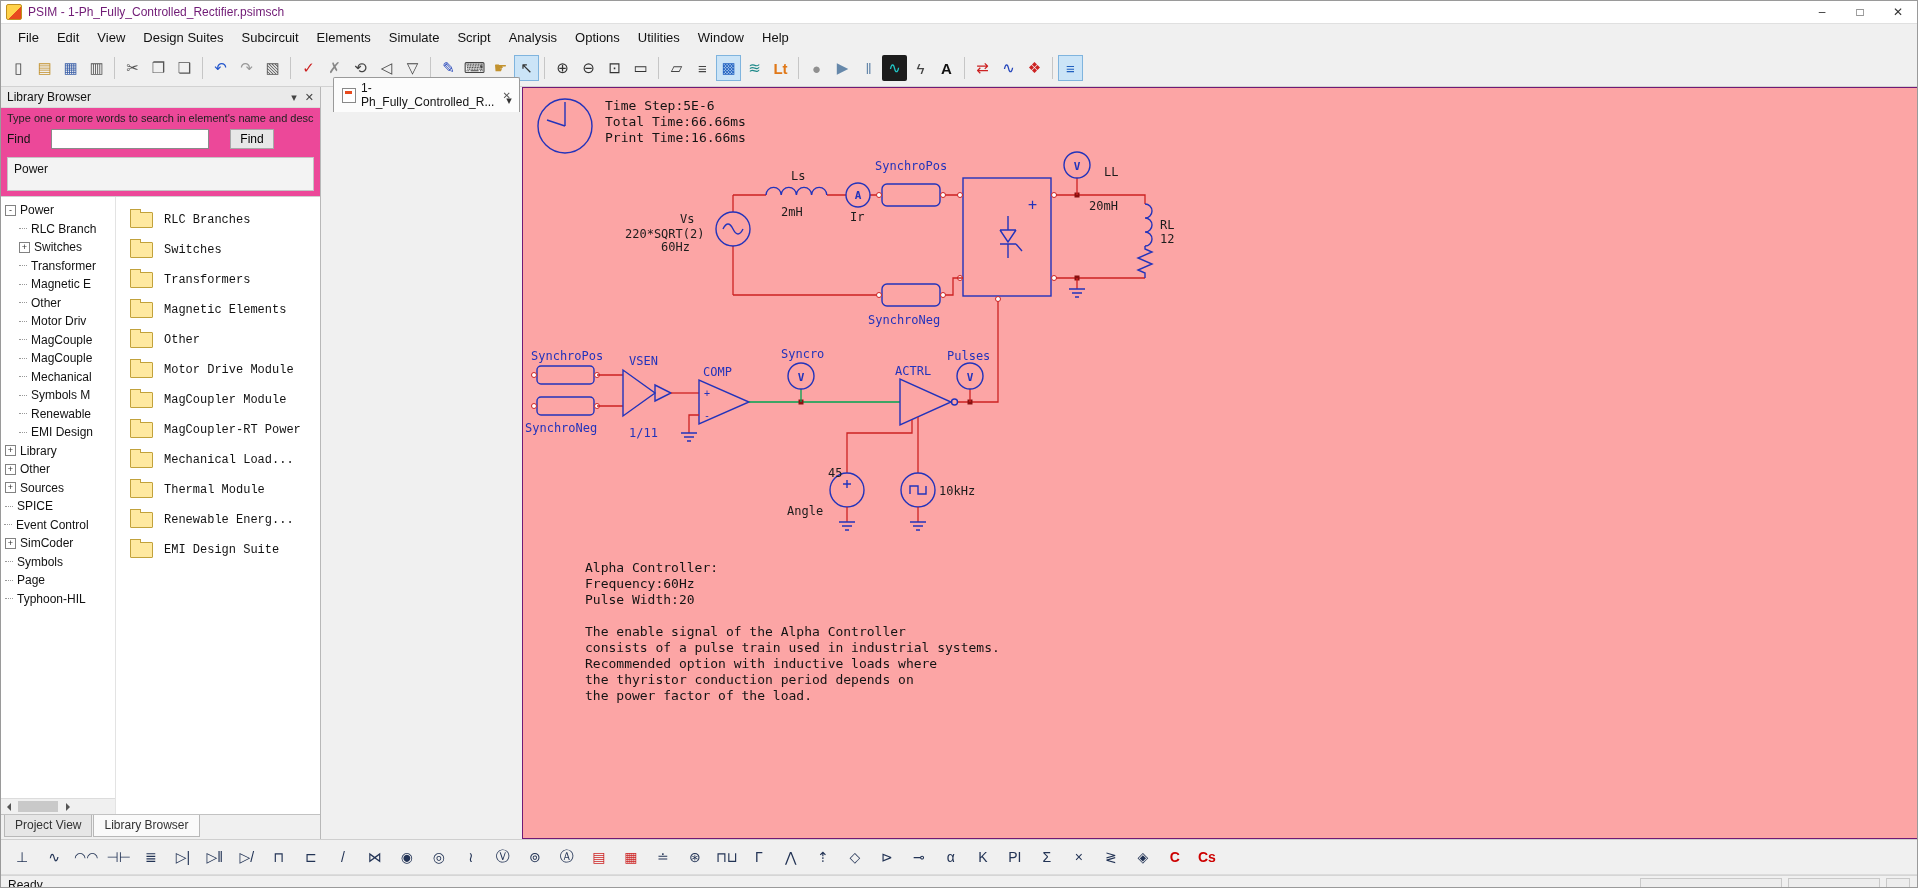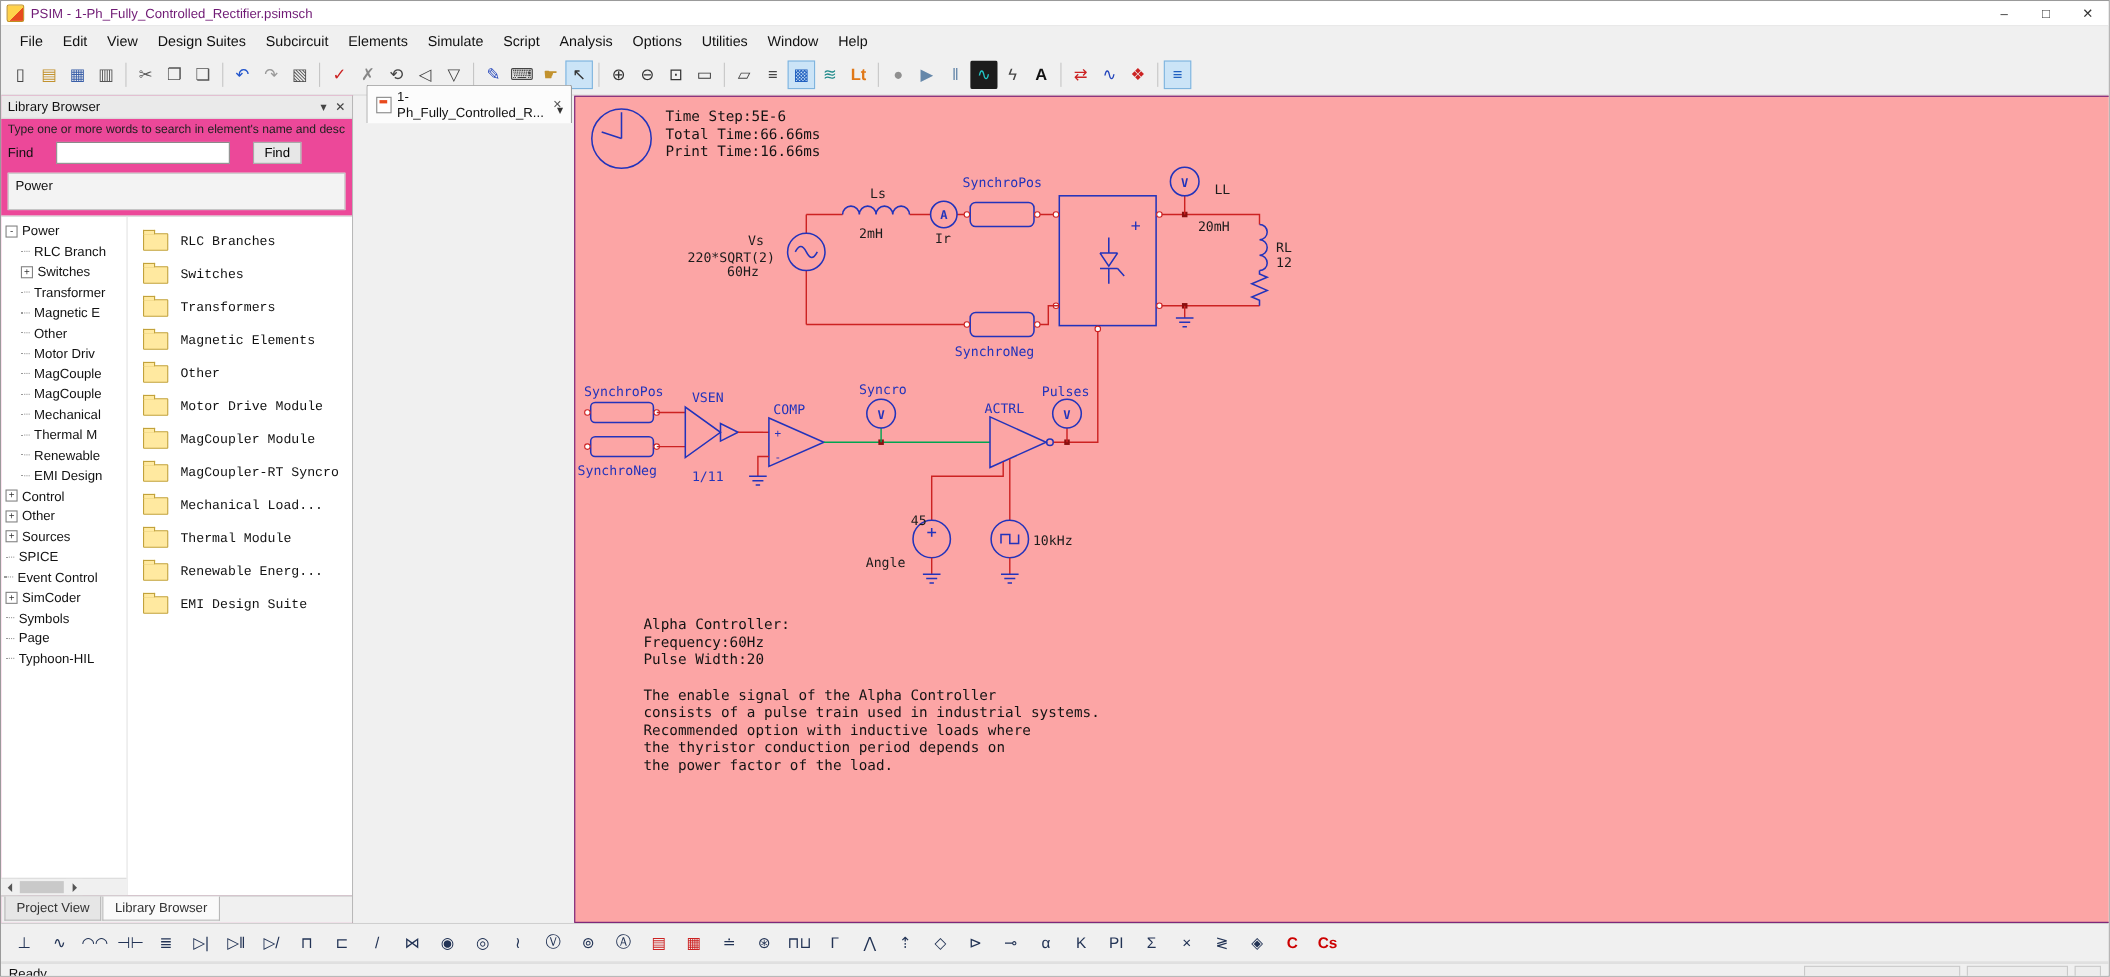--- a/index.html
+++ b/index.html
@@ -238,33 +238,33 @@
               <div class="tree-row" style="padding-left: 18px;">
                 <span class="tree-dash"></span>
                 <span class="tree-label">MagCouple</span>
               </div>
               <div class="tree-row" style="padding-left: 18px;">
                 <span class="tree-dash"></span>
                 <span class="tree-label">Mechanical</span>
               </div>
               <div class="tree-row" style="padding-left: 18px;">
                 <span class="tree-dash"></span>
-                <span class="tree-label">Thermal M</span>
+                <span class="tree-label">Symbols M</span>
               </div>
               <div class="tree-row" style="padding-left: 18px;">
                 <span class="tree-dash"></span>
                 <span class="tree-label">Renewable</span>
               </div>
               <div class="tree-row" style="padding-left: 18px;">
                 <span class="tree-dash"></span>
                 <span class="tree-label">EMI Design</span>
               </div>
               <div class="tree-row" style="padding-left: 4px;">
                 <span class="tree-box">+</span>
-                <span class="tree-label">Control</span>
+                <span class="tree-label">Library</span>
               </div>
               <div class="tree-row" style="padding-left: 4px;">
                 <span class="tree-box">+</span>
                 <span class="tree-label">Other</span>
               </div>
               <div class="tree-row" style="padding-left: 4px;">
                 <span class="tree-box">+</span>
                 <span class="tree-label">Sources</span>
               </div>
               <div class="tree-row" style="padding-left: 4px;">
@@ -322,21 +322,21 @@
             <div class="folder-row">
               <span class="folder-icon"></span>
               <span class="folder-label">Motor Drive Module</span>
             </div>
             <div class="folder-row">
               <span class="folder-icon"></span>
               <span class="folder-label">MagCoupler Module</span>
             </div>
             <div class="folder-row">
               <span class="folder-icon"></span>
-              <span class="folder-label">MagCoupler-RT Syncro</span>
+              <span class="folder-label">MagCoupler-RT Power</span>
             </div>
             <div class="folder-row">
               <span class="folder-icon"></span>
               <span class="folder-label">Mechanical Load...</span>
             </div>
             <div class="folder-row">
               <span class="folder-icon"></span>
               <span class="folder-label">Thermal Module</span>
             </div>
             <div class="folder-row">

